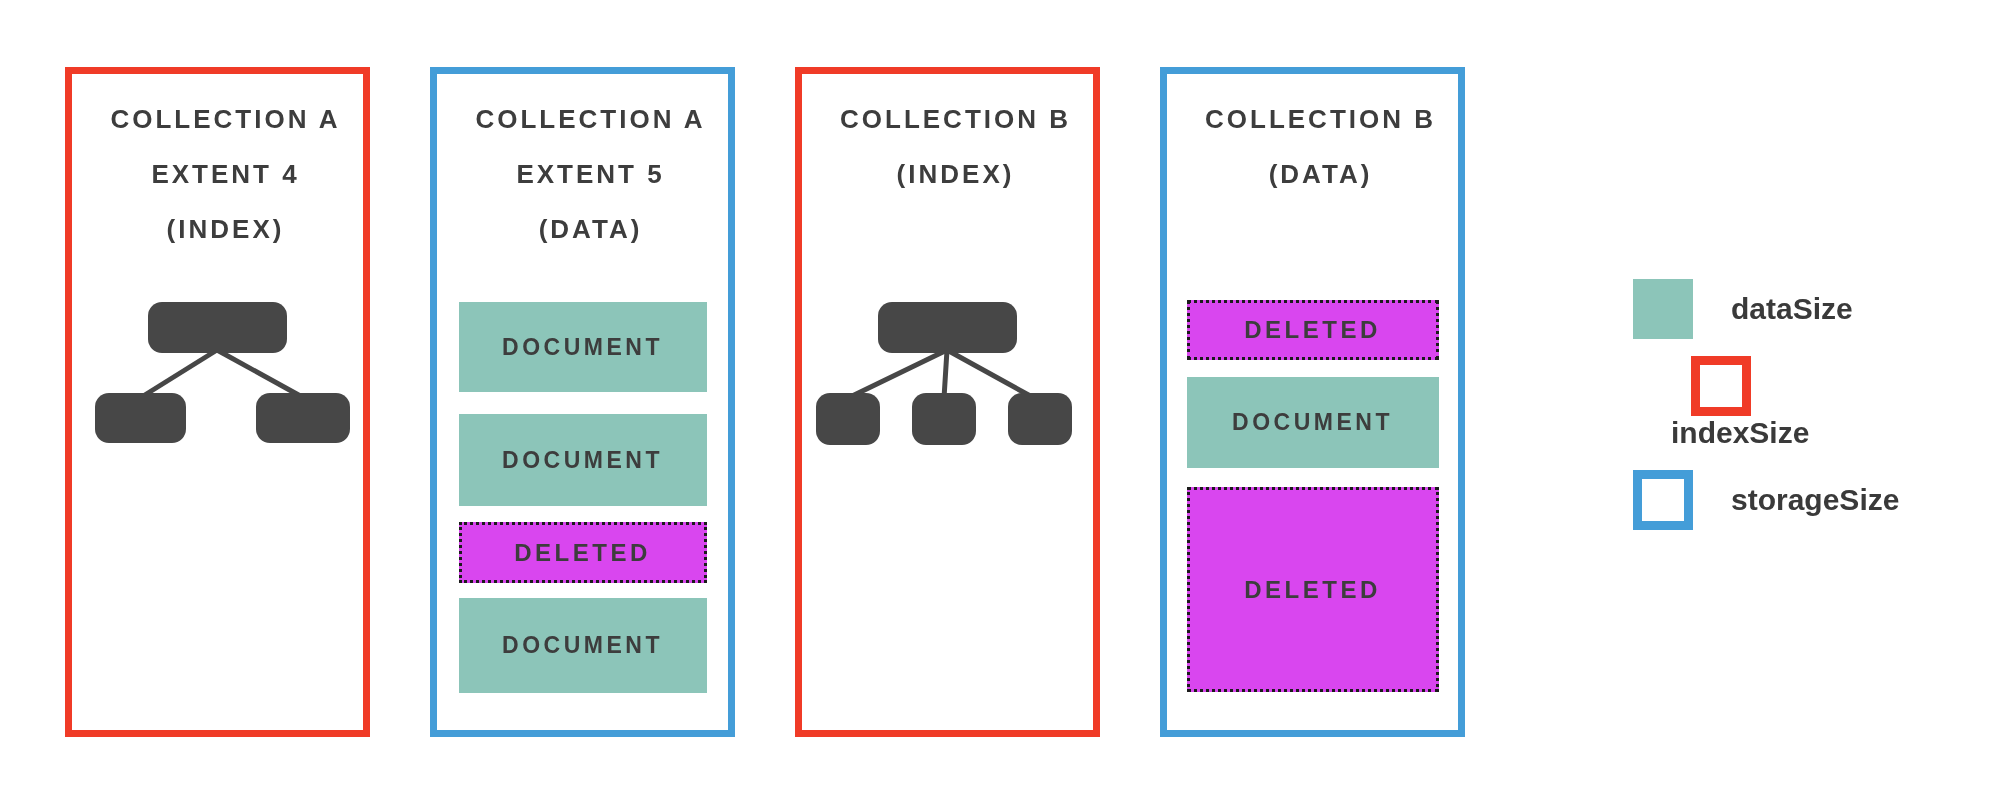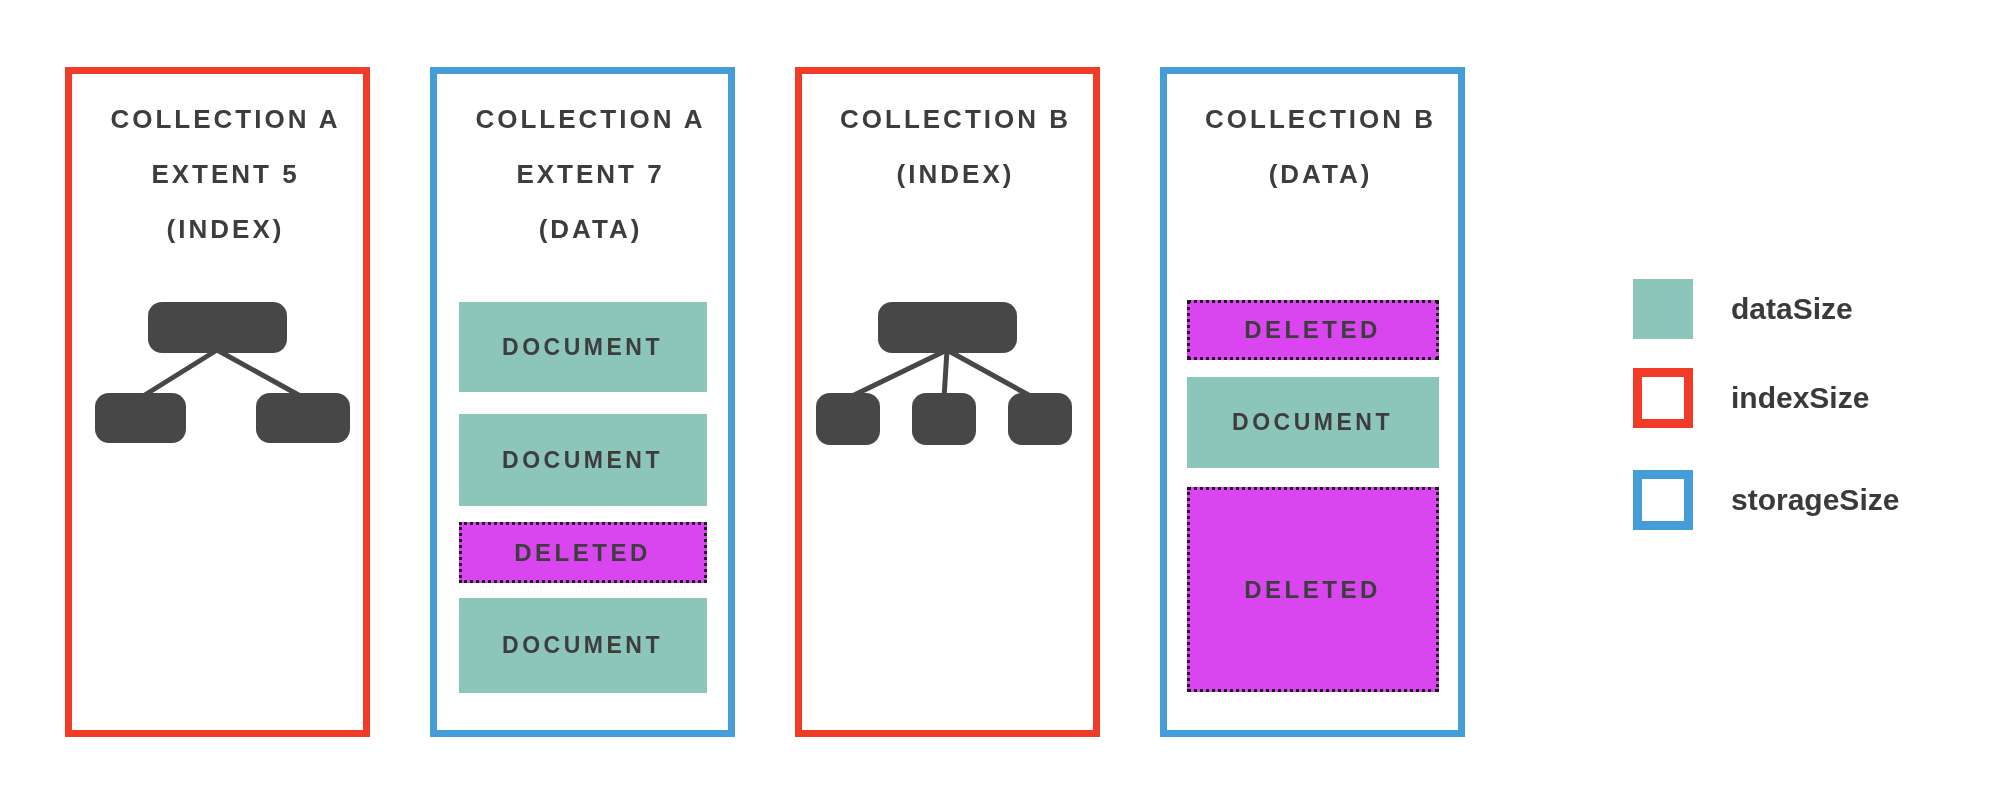--- a/index.html
+++ b/index.html
@@ -97,21 +97,21 @@
     top: 262px;
     width: 330px;
   }
   .legend-row {
     position: absolute;
     left: 0;
     display: flex;
     align-items: center;
   }
   .legend-row.r0 { top: 17px; }
-  .legend-row.r1 { top: 106px; }
+  .legend-row.r1 { top: 94px; flex-direction: column; }
   .legend-row.r2 { top: 208px; }
   .swatch {
     width: 60px;
     height: 60px;
     box-sizing: border-box;
     flex: 0 0 auto;
   }
   .swatch.teal   { background: #8CC5B9; }
   .swatch.redout { background: #ffffff; border: 9px solid #F03B27; }
   .swatch.blueout{ background: #ffffff; border: 9px solid #449DD8; }
@@ -124,36 +124,36 @@
   }
 </style>
 </head>
 <body>
 
 <div id="canvas">
 
   <div class="extent-box index ex1">
     <div class="extent-title">
       <span class="line">COLLECTION A</span>
-      <span class="line">EXTENT 5</span>
+      <span class="line">EXTENT 4</span>
       <span class="line">(INDEX)</span>
     </div>
     <svg class="tree-svg" viewBox="0 0 291 150">
       <line class="tree-edge" x1="145" y1="52" x2="68" y2="100"></line>
       <line class="tree-edge" x1="145" y1="52" x2="232" y2="100"></line>
       <rect class="tree-node" x="76" y="4" width="139" height="51" rx="14"></rect>
       <rect class="tree-node" x="23" y="95" width="91" height="50" rx="14"></rect>
       <rect class="tree-node" x="184" y="95" width="94" height="50" rx="14"></rect>
     </svg>
   </div>
 
   <div class="extent-box data ex2">
     <div class="extent-title">
       <span class="line">COLLECTION A</span>
-      <span class="line">EXTENT 7</span>
+      <span class="line">EXTENT 5</span>
       <span class="line">(DATA)</span>
     </div>
     <div class="block document b0">DOCUMENT</div>
     <div class="block document b1">DOCUMENT</div>
     <div class="block deleted  b2">DELETED</div>
     <div class="block document b3">DOCUMENT</div>
   </div>
 
   <div class="extent-box index ex3">
     <div class="extent-title">

